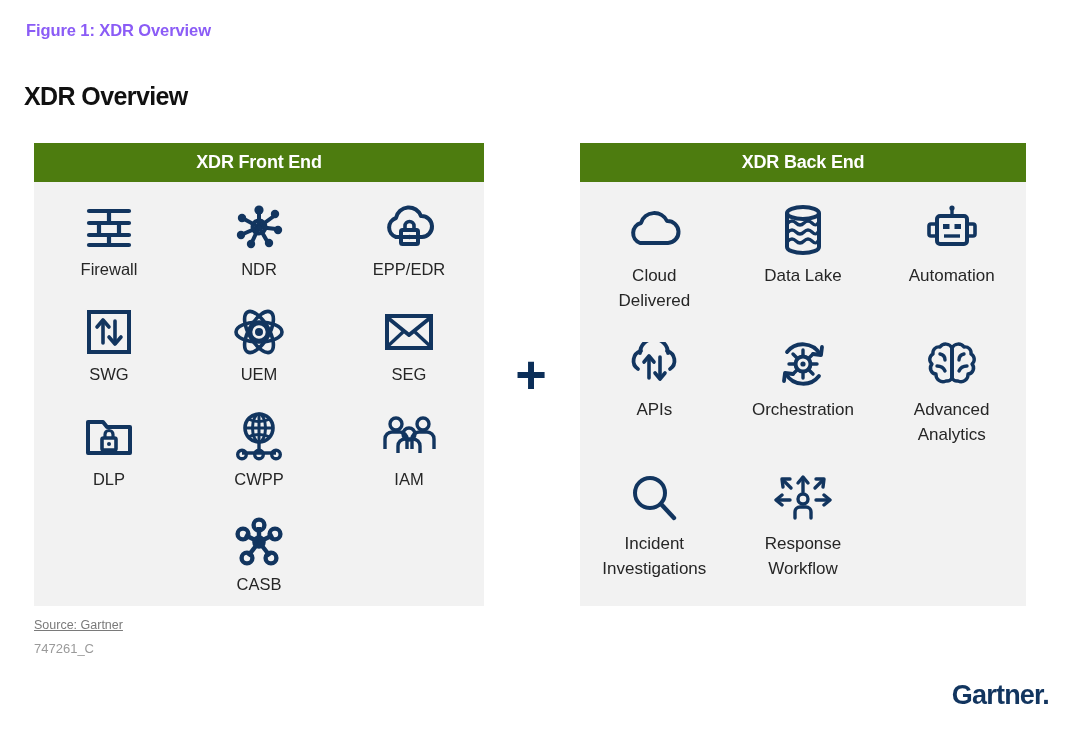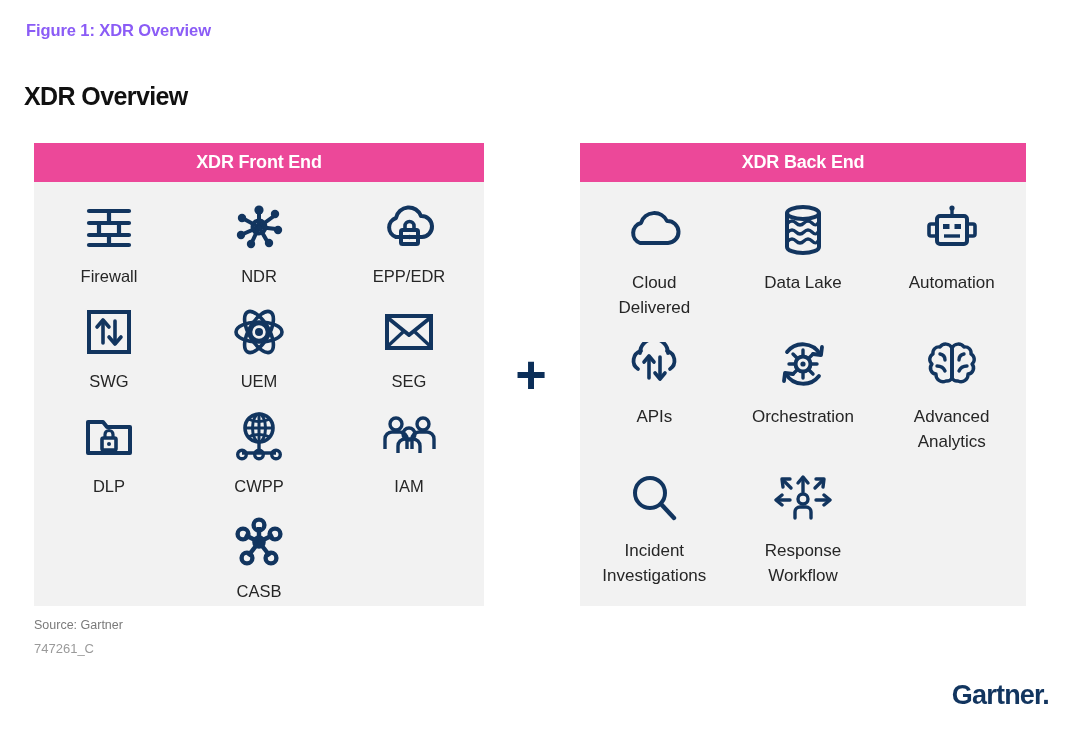--- a/index.html
+++ b/index.html
@@ -41,21 +41,21 @@
   
   .panel {
     position: absolute;
     background: #f2f2f2;
   }
   .panel-front { left: 34px;  top: 143px; width: 450px; height: 463px; }
   .panel-back  { left: 580px; top: 143px; width: 446px; height: 463px; }
 
   .panel-header {
     height: 39px;
-    background: #ec4899;
+    background: #4d7c0f;
     display: flex;
     align-items: center;
     justify-content: center;
   }
   .panel-header-label {
     color: #ffffff;
     font-size: 18px;
     font-weight: bold;
     letter-spacing: -0.2px;
   }
@@ -82,21 +82,21 @@
 
   .icon-art {
     height: 54px;
     display: flex;
     align-items: center;
     justify-content: center;
   }
   .back .icon-art { height: 60px; }
 
   .icon-label {
-    margin-top: 11px;
+    margin-top: 4px;
     font-size: 16.5px;
     line-height: 1.45;
     color: #262626;
     text-align: center;
     max-width: 140px;
   }
   .back .icon-label { font-size: 17px; }
 
   
   .casb-row {
@@ -119,20 +119,21 @@
     text-align: center;
   }
 
   
   .source-line {
     position: absolute;
     left: 34px;
     top: 618px;
     font-size: 12.5px;
     color: #7a7a7a;
+    text-decoration: underline;
   }
   .figure-id {
     position: absolute;
     left: 34px;
     top: 641px;
     font-size: 13px;
     color: #9a9a9a;
   }
   .brand-logo {
     position: absolute;

